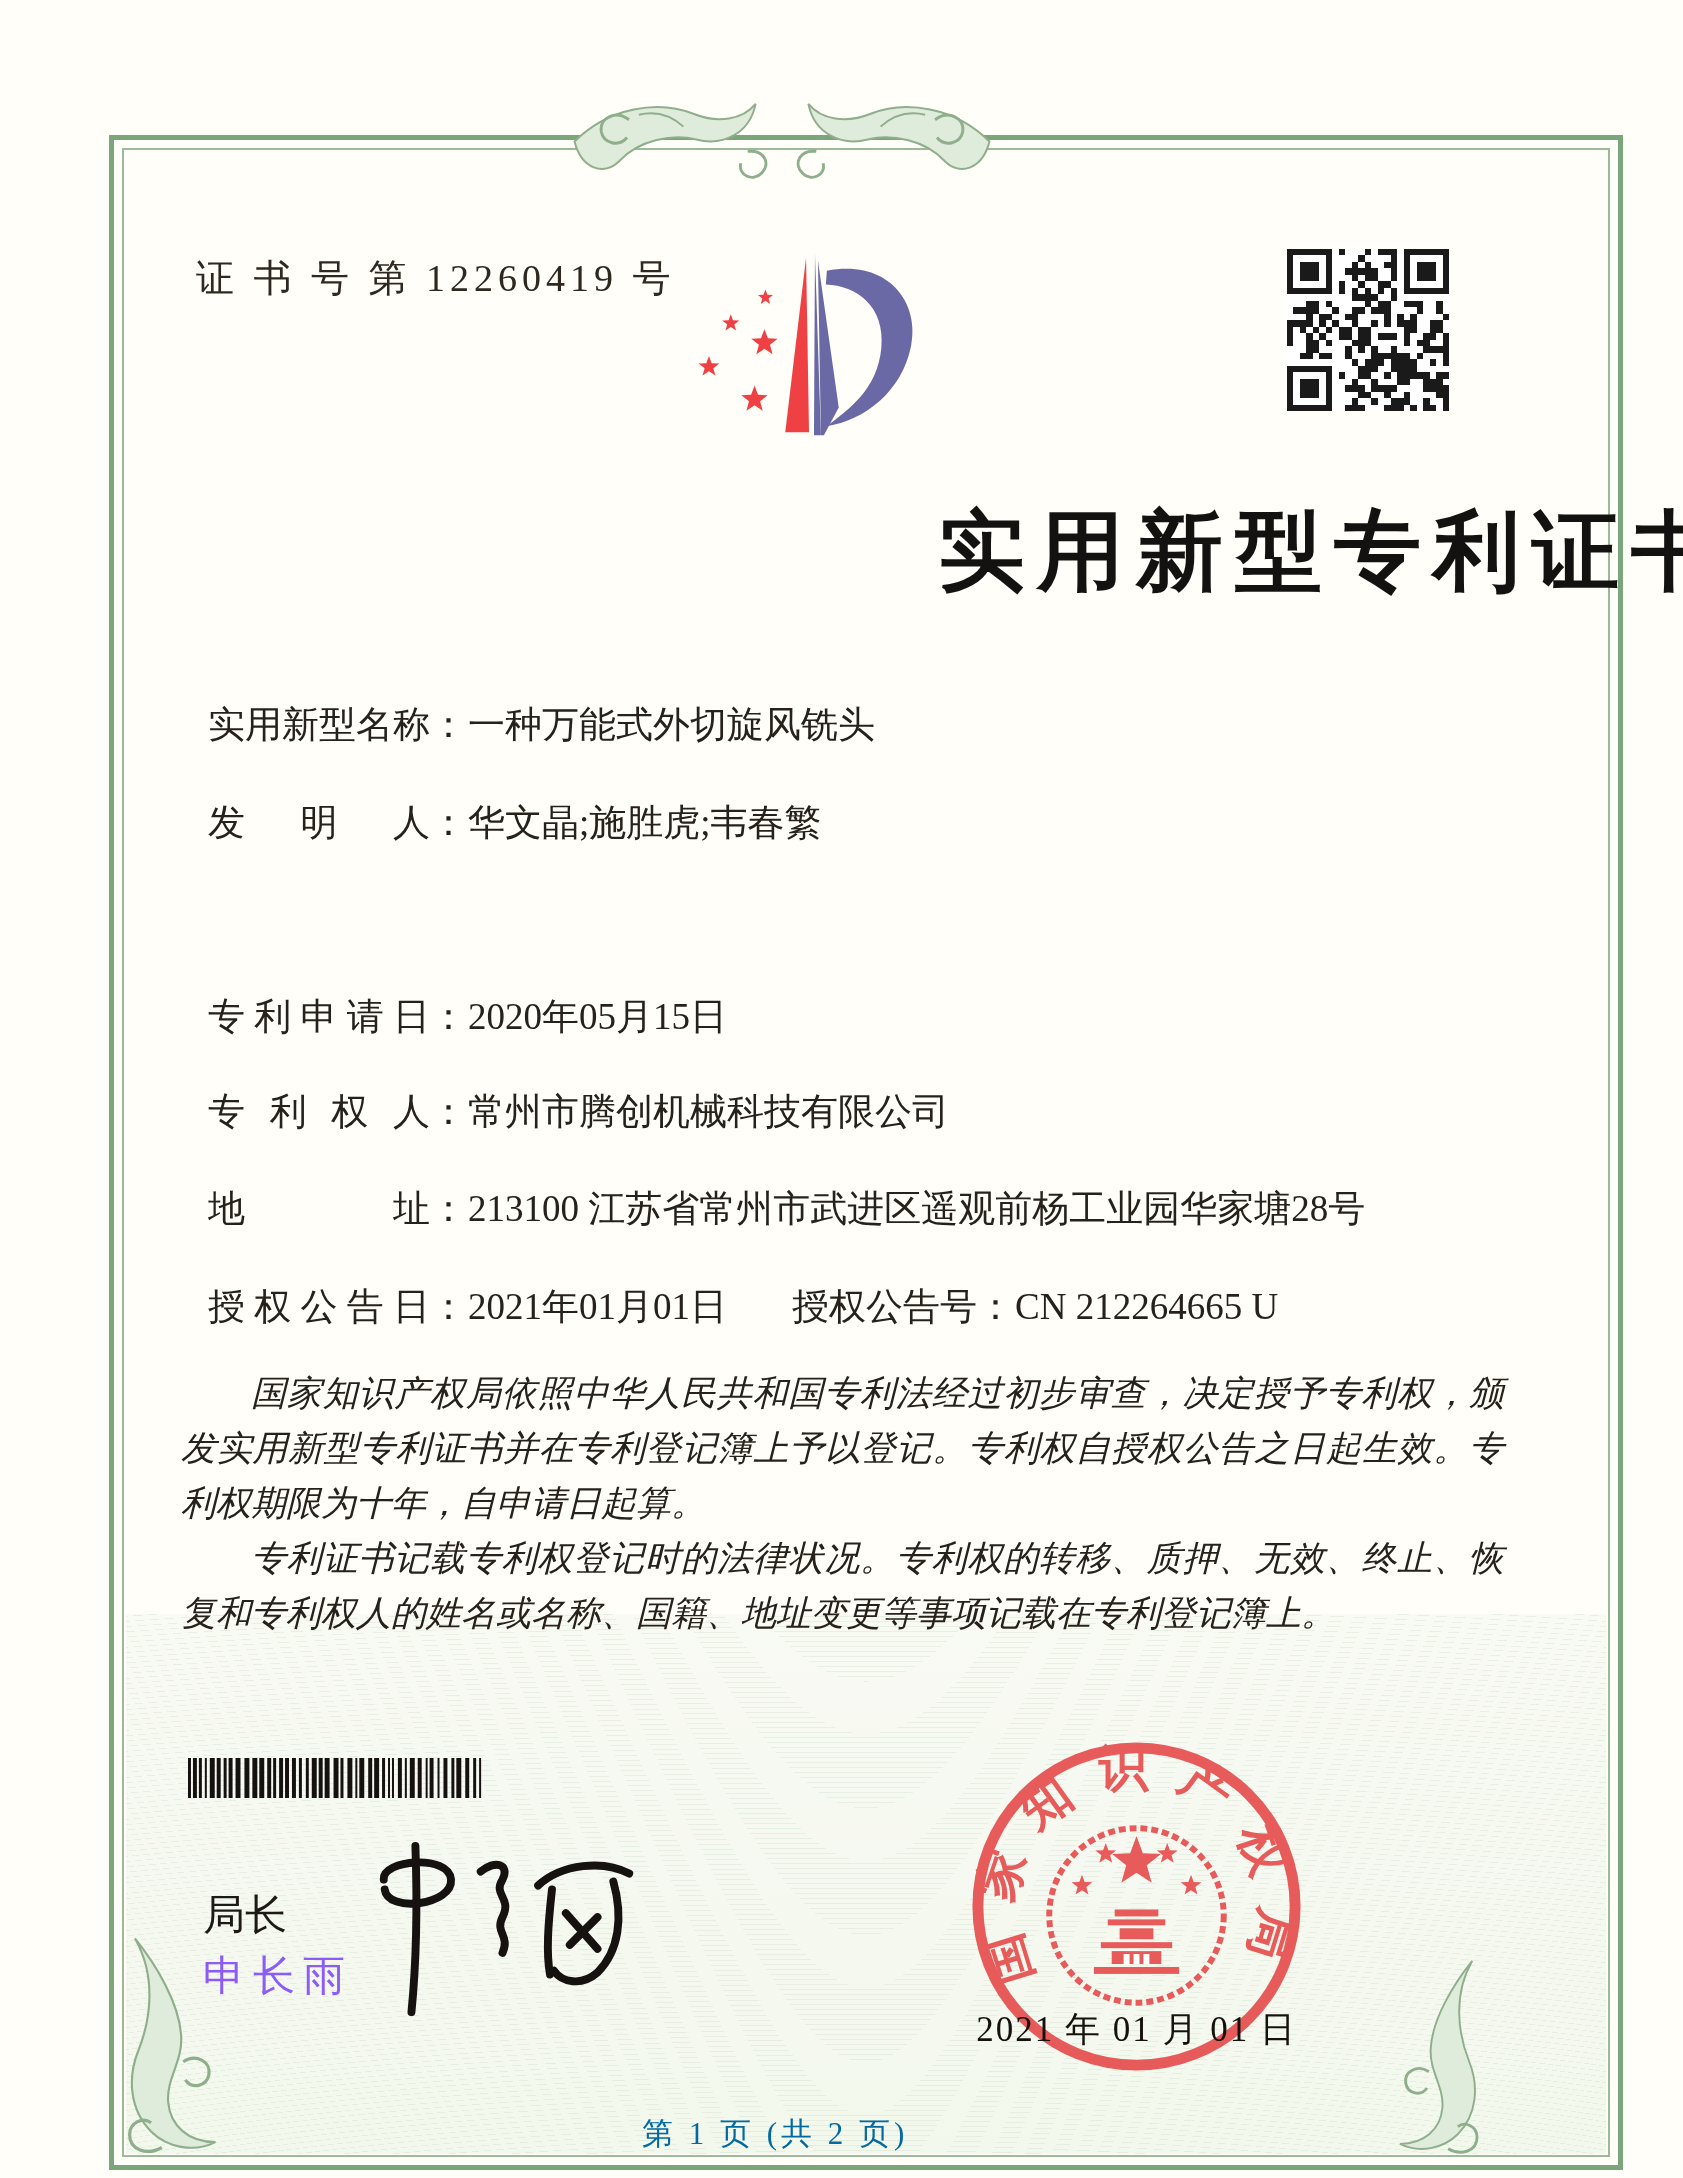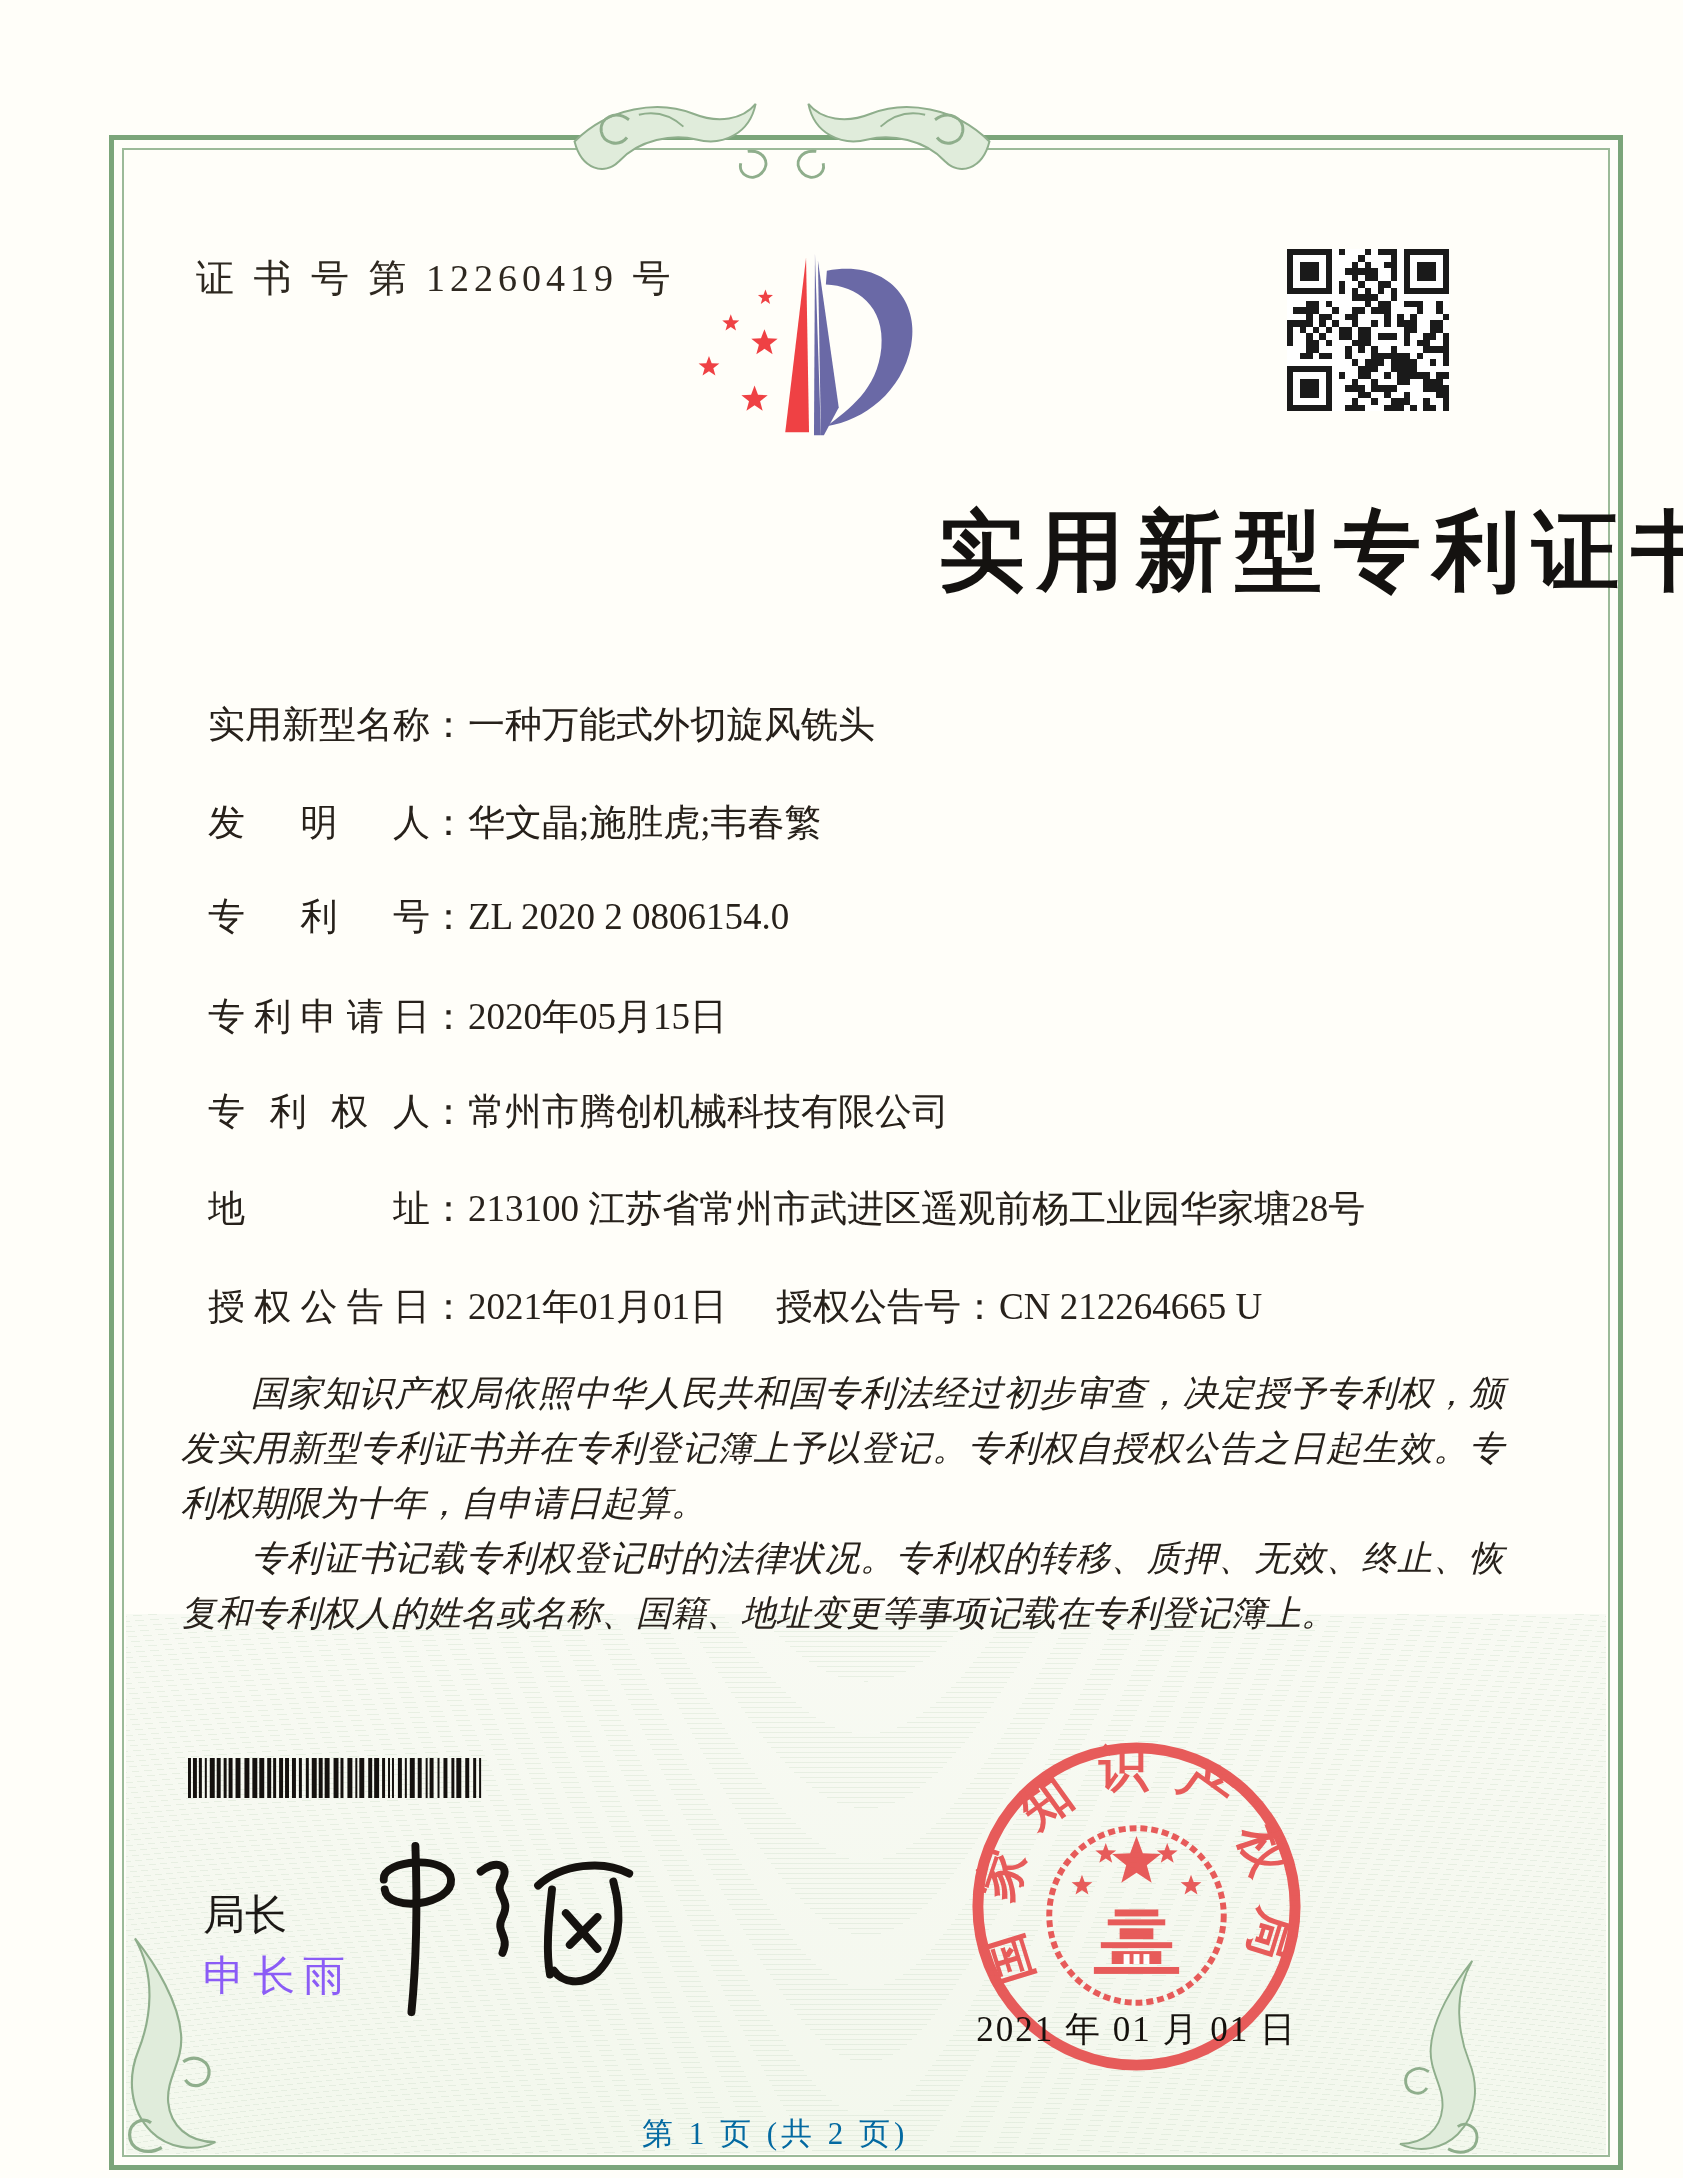--- a/index.html
+++ b/index.html
@@ -323,36 +323,33 @@
     </svg>
 
   <div class="title">实用新型专利证书</div>
 
   <div class="row" style="top:700px">
     <span class="lbl">实用新型名称</span><span class="colon">：</span><span class="val">一种万能式外切旋风铣头</span>
   </div>
   <div class="row" style="top:798px">
     <span class="lbl">发明人</span><span class="colon">：</span><span class="val">华文晶;施胜虎;韦春繁</span>
   </div>
-  <div class="row" style="top:892px">
-    <span class="lbl">专利号</span><span class="colon">：</span><span class="val">ZL 2020 2 0806154.0</span>
-  </div>
   <div class="row" style="top:992px">
     <span class="lbl">专利申请日</span><span class="colon">：</span><span class="val">2020年05月15日</span>
   </div>
   <div class="row" style="top:1087px">
     <span class="lbl">专利权人</span><span class="colon">：</span><span class="val">常州市腾创机械科技有限公司</span>
   </div>
   <div class="row" style="top:1184px">
     <span class="lbl">地址</span><span class="colon">：</span><span class="val">213100 江苏省常州市武进区遥观前杨工业园华家塘28号</span>
   </div>
   <div class="row" style="top:1282px">
     <span class="lbl">授权公告日</span><span class="colon">：</span><span class="val">2021年01月01日</span>
   </div>
-  <div class="row2" style="left:776px;top:1282px">
+  <div class="row2" style="left:792px;top:1282px">
     <span>授权公告号</span><span class="colon" style="display:inline-block;width:38px;">：</span><span>CN 212264665 U</span>
   </div>
 
   <div class="paras">
     <p>国家知识产权局依照中华人民共和国专利法经过初步审查，决定授予专利权，颁发实用新型专利证书并在专利登记簿上予以登记。专利权自授权公告之日起生效。专利权期限为十年，自申请日起算。</p>
     <p>专利证书记载专利权登记时的法律状况。专利权的转移、质押、无效、终止、恢复和专利权人的姓名或名称、国籍、地址变更等事项记载在专利登记簿上。</p>
   </div>
 
   <svg class="barcode" id="bcsvg" viewBox="0 0 306 40" preserveAspectRatio="none">
       <rect x="0" y="0" width="3" height="40" fill="#14110e"></rect>

